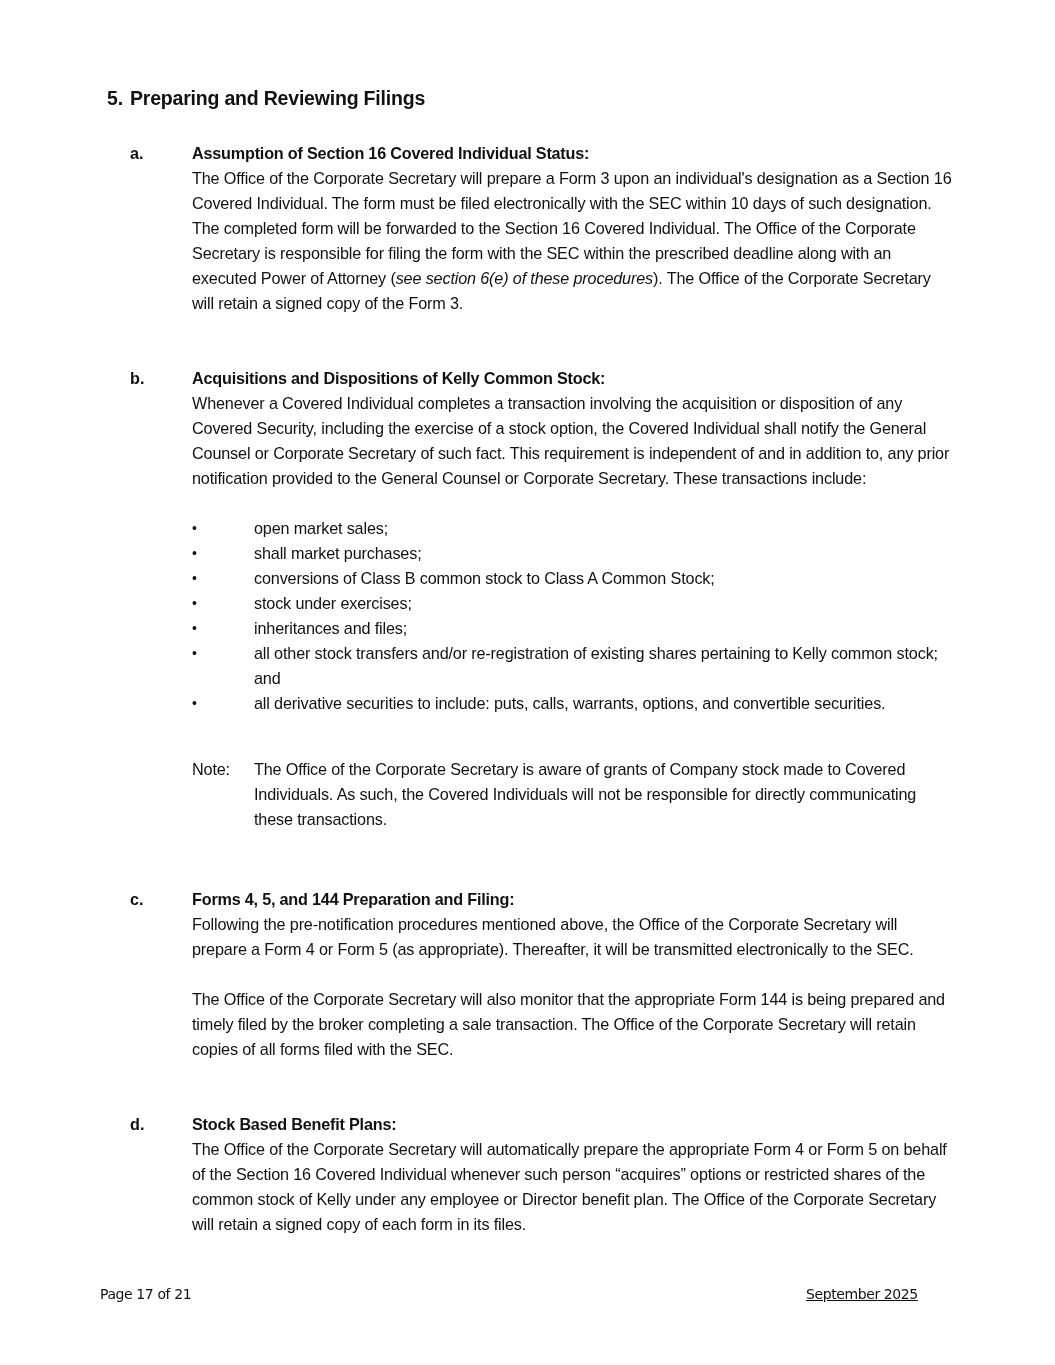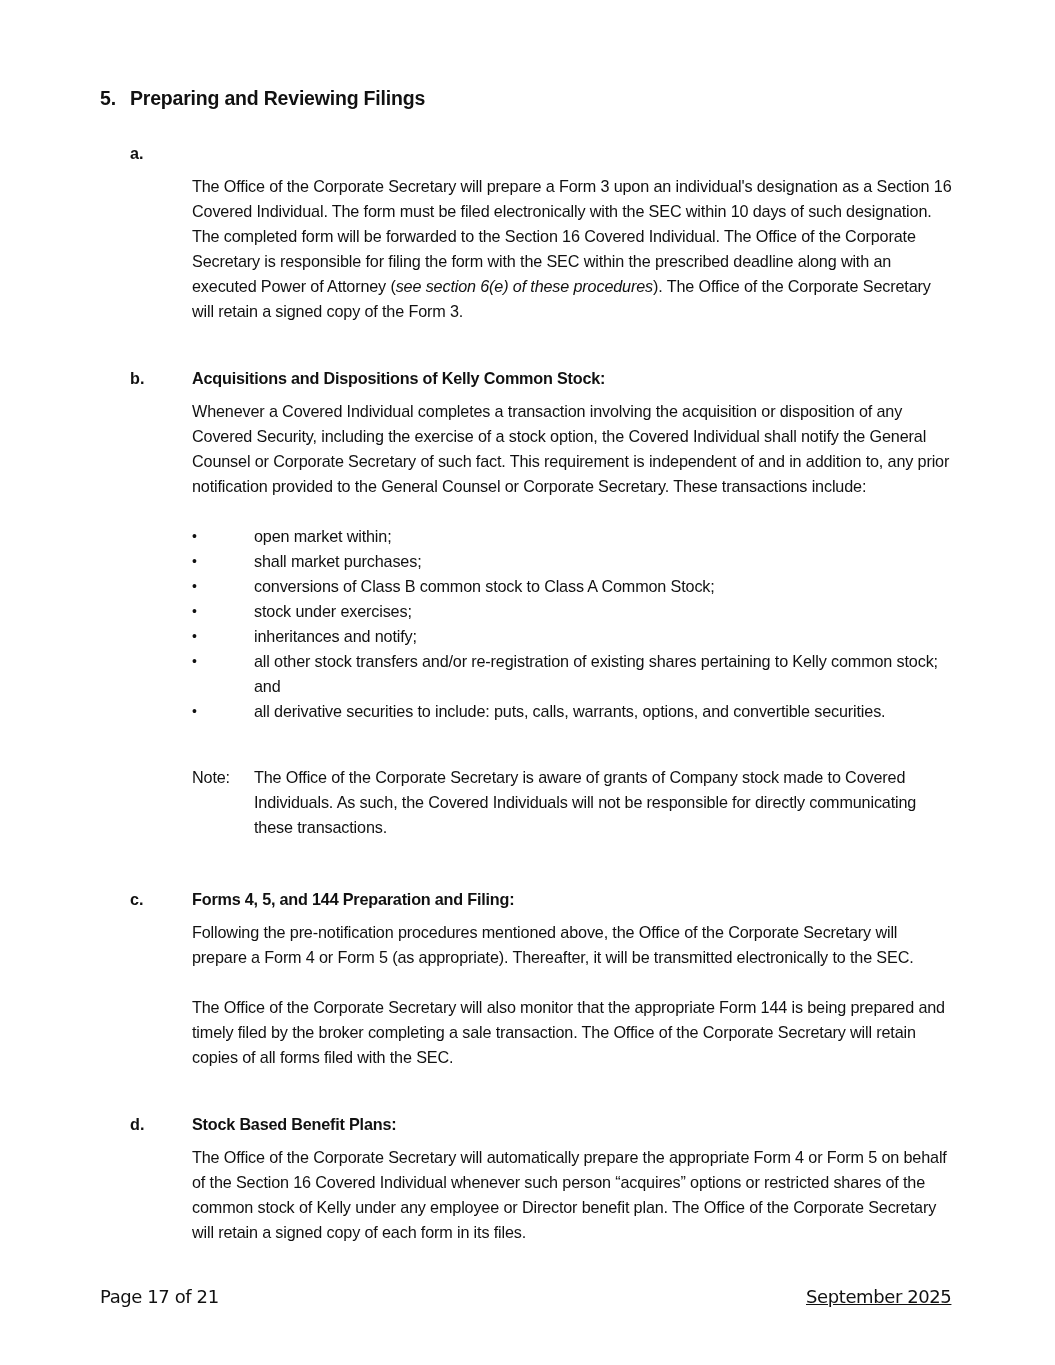--- a/index.html
+++ b/index.html
@@ -24,20 +24,21 @@
       background: #ffffff;
     }
     .heading {
       position: absolute;
       left: 100px;
       top: 87px;
       font-size: 19.5px;
       font-weight: bold;
       letter-spacing: -0.2px;
       white-space: nowrap;
+      text-align: center;
     }
     .heading .num {
       display: inline-block;
       width: 30px;
     }
     .section {
       position: absolute;
       left: 130px;
       width: 830px;
       font-size: 16.2px;
@@ -58,21 +59,20 @@
       position: absolute;
       left: 62px;
       top: 0;
       font-weight: bold;
       letter-spacing: -0.2px;
     }
     .para {
       margin-left: 62px;
       width: 760px;
       letter-spacing: -0.15px;
-      margin-top: 8px;
     }
     .para + .para {
       margin-top: 25px;
     }
     .para em {
       font-style: italic;
     }
     .bullets {
       list-style: none;
       margin: 25px 0 0 62px;
@@ -98,57 +98,58 @@
       letter-spacing: -0.15px;
     }
     .note .note-label {
       position: absolute;
       left: 0;
       top: 0;
     }
     .footer {
       position: absolute;
       top: 1286px;
-      font-size: 18px;
+      font-size: 14px;
       font-family: "DejaVu Sans", sans-serif;
       letter-spacing: -0.4px;
       color: #111111;
       white-space: nowrap;
     }
     .footer.left { left: 100px; }
     .footer.right { left: 806px; text-decoration: underline; }
   </style>
 </head>
 <body>
 
 <div class="page">
 
   <div class="heading">
     <span class="num">5.</span><span>Preparing and Reviewing Filings</span>
   </div>
 
   <div class="section" style="top:141px;">
     <div class="sec-head">
       <span class="sec-letter">a.</span>
+      <span class="sec-title">Assumption of Section 16 Covered Individual Status:</span>
     </div>
     <div class="para"><span>The Office of the Corporate Secretary will prepare a Form 3 upon an individual's designation as a Section 16 Covered Individual. The form must be filed electronically with the SEC within 10 days of such designation. The completed form will be forwarded to the Section 16 Covered Individual. The Office of the Corporate Secretary is responsible for filing the form with the SEC within the prescribed deadline along with an executed Power of Attorney (</span><em>see section 6(e) of these procedures</em><span>). The Office of the Corporate Secretary will retain a signed copy of the Form 3.</span></div>
   </div>
 
   <div class="section" style="top:366px;">
     <div class="sec-head">
       <span class="sec-letter">b.</span>
       <span class="sec-title">Acquisitions and Dispositions of Kelly Common Stock:</span>
     </div>
     <div class="para">Whenever a Covered Individual completes a transaction involving the acquisition or disposition of any Covered Security, including the exercise of a stock option, the Covered Individual shall notify the General Counsel or Corporate Secretary of such fact. This requirement is independent of and in addition to, any prior notification provided to the General Counsel or Corporate Secretary. These transactions include:</div>
     <ul class="bullets">
-      <li><span class="dot">•</span><span>open market within;</span></li>
+      <li><span class="dot">•</span><span>open market sales;</span></li>
       <li><span class="dot">•</span><span>shall market purchases;</span></li>
       <li><span class="dot">•</span><span>conversions of Class B common stock to Class A Common Stock;</span></li>
       <li><span class="dot">•</span><span>stock under exercises;</span></li>
-      <li><span class="dot">•</span><span>inheritances and notify;</span></li>
+      <li><span class="dot">•</span><span>inheritances and files;</span></li>
       <li><span class="dot">•</span><span>all other stock transfers and/or re-registration of existing shares pertaining to Kelly common stock; and</span></li>
       <li><span class="dot">•</span><span>all derivative securities to include: puts, calls, warrants, options, and convertible securities.</span></li>
     </ul>
     <div class="note">
       <span class="note-label">Note:</span>
       <span>The Office of the Corporate Secretary is aware of grants of Company stock made to Covered Individuals. As such, the Covered Individuals will not be responsible for directly communicating these transactions.</span>
     </div>
   </div>
 
   <div class="section" style="top:887px;">

